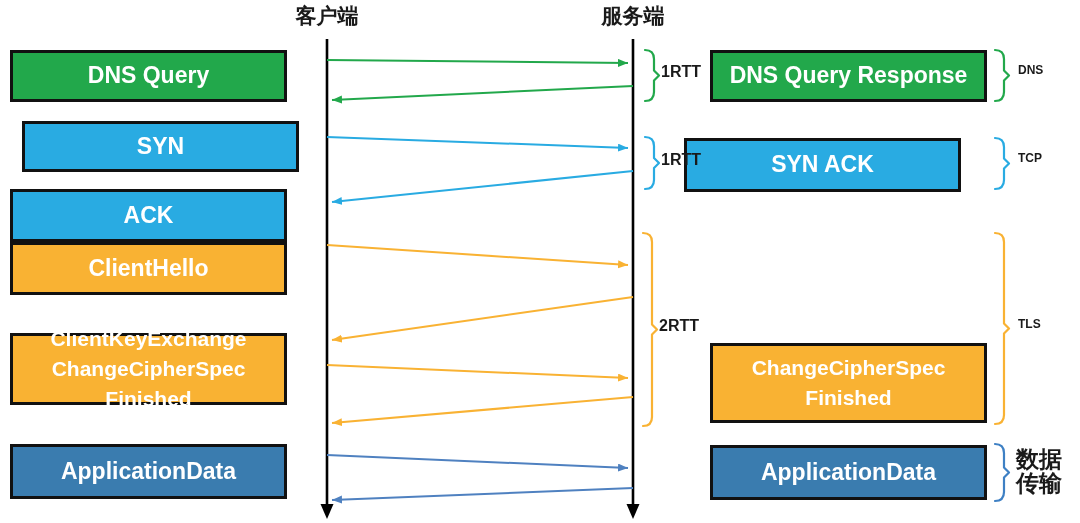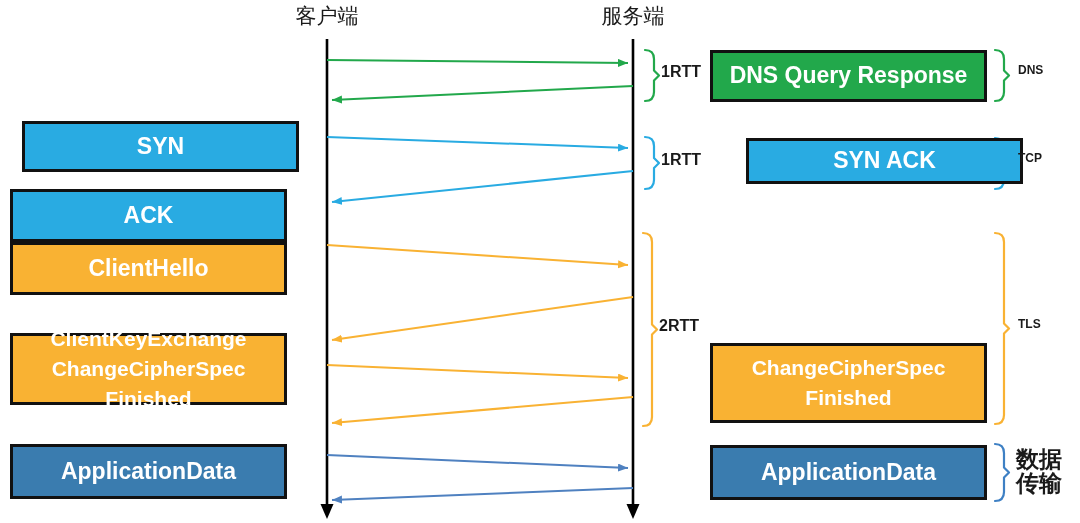--- a/index.html
+++ b/index.html
@@ -3,21 +3,21 @@
 <meta charset="utf-8">
 <style>
   html,body{margin:0;padding:0;background:#fff;}
   .stage{
     position:relative;width:1080px;height:523px;background:#ffffff;
     font-family:"Liberation Sans","DejaVu Sans",sans-serif;overflow:hidden;
   }
   .overlay{position:absolute;left:0;top:0;pointer-events:none;}
   .lane-title{
     position:absolute;top:2px;transform:translateX(-50%);
-    font-size:21px;font-weight:400;color:var(--label);white-space:nowrap;
+    font-size:21px;font-weight:700;color:var(--label);white-space:nowrap;
   }
   .box{
     position:absolute;box-sizing:border-box;border:3px solid #111111;
     display:flex;flex-direction:column;align-items:center;justify-content:center;
     color:#ffffff;font-weight:600;text-align:center;
   }
   .box .bl{display:block;line-height:1.3;}
   .fs-lg .bl{font-size:23px;}
   .fs-md .bl{font-size:21px;line-height:30px;}
   .fs-sm .bl{font-size:20px;line-height:27px;}
@@ -83,20 +83,23 @@
     <path d="M645,50 Q654,50 654,59 L654,70.5 L659,75.5 L654,80.5 L654,92 Q654,101 645,101" fill="none" style="stroke:var(--dns)" stroke-width="2.2" stroke-linecap="round" stroke-linejoin="round"></path>
     <path d="M645,137 Q654,137 654,146 L654,158 L659,163 L654,168 L654,180 Q654,189 645,189" fill="none" style="stroke:var(--tcp)" stroke-width="2.2" stroke-linecap="round" stroke-linejoin="round"></path>
     <path d="M643,233 Q652,233 652,242 L652,324.5 L657,329.5 L652,334.5 L652,417 Q652,426 643,426" fill="none" style="stroke:var(--tls)" stroke-width="2.2" stroke-linecap="round" stroke-linejoin="round"></path>
 
     <path d="M995,50 Q1004,50 1004,59 L1004,70.5 L1009,75.5 L1004,80.5 L1004,92 Q1004,101 995,101" fill="none" style="stroke:var(--dns)" stroke-width="2.2" stroke-linecap="round" stroke-linejoin="round"></path>
     <path d="M995,138 Q1004,138 1004,147 L1004,158.5 L1009,163.5 L1004,168.5 L1004,180 Q1004,189 995,189" fill="none" style="stroke:var(--tcp)" stroke-width="2.2" stroke-linecap="round" stroke-linejoin="round"></path>
     <path d="M995,233 Q1004,233 1004,242 L1004,323.5 L1009,328.5 L1004,333.5 L1004,415 Q1004,424 995,424" fill="none" style="stroke:var(--tls)" stroke-width="2.2" stroke-linecap="round" stroke-linejoin="round"></path>
     <path d="M995,444 Q1004,444 1004,453 L1004,467.5 L1009,472.5 L1004,477.5 L1004,492 Q1004,501 995,501" fill="none" style="stroke:var(--app-bracket)" stroke-width="2.2" stroke-linecap="round" stroke-linejoin="round"></path>
   </svg>
 
+  <div class="box c-dns fs-lg" style="left:10px;top:50px;width:277px;height:52px">
+    <span class="bl">DNS Query</span>
+  </div>
   <div class="box c-tcp fs-lg" style="left:22px;top:121px;width:277px;height:51px">
     <span class="bl">SYN</span>
   </div>
   <div class="box c-tcp fs-lg" style="left:10px;top:189px;width:277px;height:53px">
     <span class="bl">ACK</span>
   </div>
   <div class="box c-tls fs-lg" style="left:10px;top:242px;width:277px;height:53px">
     <span class="bl">ClientHello</span>
   </div>
   <div class="box c-tls fs-md" style="left:10px;top:333px;width:277px;height:72px">
@@ -104,21 +107,21 @@
     <span class="bl">ChangeCipherSpec</span>
     <span class="bl">Finished</span>
   </div>
   <div class="box c-app fs-lg" style="left:10px;top:444px;width:277px;height:55px">
     <span class="bl">ApplicationData</span>
   </div>
 
   <div class="box c-dns fs-lg" style="left:710px;top:50px;width:277px;height:52px">
     <span class="bl">DNS Query Response</span>
   </div>
-  <div class="box c-tcp fs-lg" style="left:746px;top:138px;width:277px;height:46px">
+  <div class="box c-tcp fs-lg" style="left:684px;top:138px;width:277px;height:54px">
     <span class="bl">SYN ACK</span>
   </div>
   <div class="box c-tls fs-md" style="left:710px;top:343px;width:277px;height:80px">
     <span class="bl">ChangeCipherSpec</span>
     <span class="bl">Finished</span>
   </div>
   <div class="box c-app fs-lg" style="left:710px;top:445px;width:277px;height:55px">
     <span class="bl">ApplicationData</span>
   </div>
 

